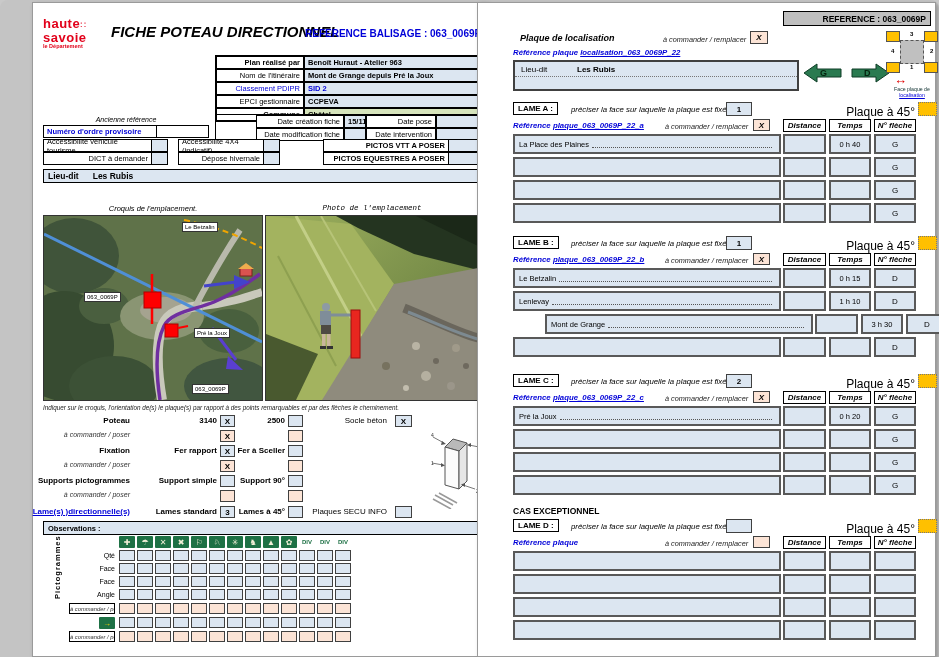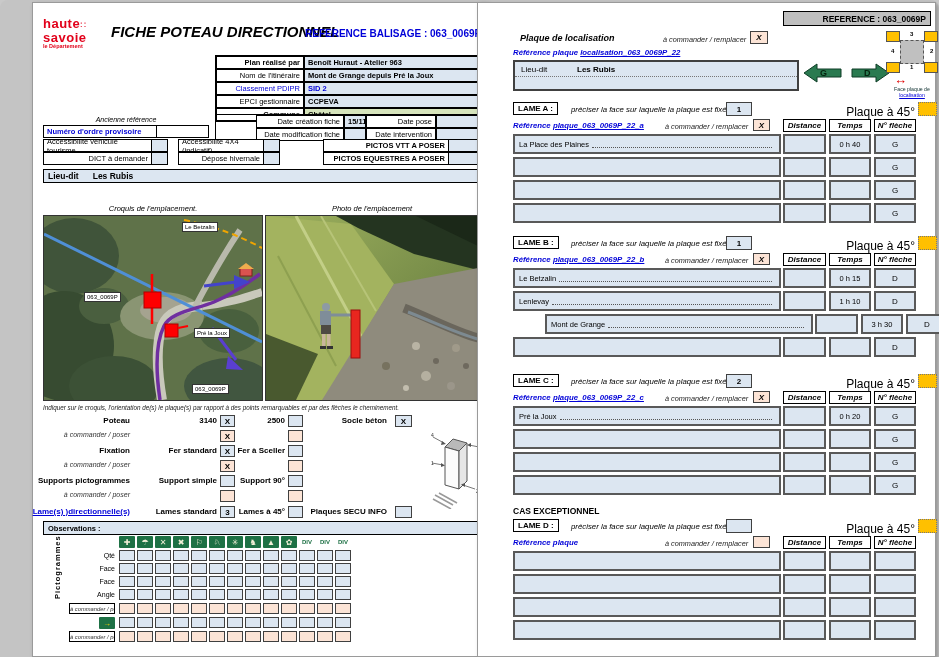--- a/index.html
+++ b/index.html
@@ -36,21 +36,21 @@
   .imgbox{border:1.5px solid #333;overflow:hidden;background:#6b7d52;}
   .maplab{position:absolute;background:#fff;border:1px solid #333;font-size:6px;padding:0 2px;line-height:8px;white-space:nowrap;}
   .note{font-size:6.3px;font-style:italic;color:#222;}
   
   .erow{position:absolute;left:10px;width:436px;height:13px;}
   .etx{position:absolute;font-size:8px;text-align:right;white-space:nowrap;top:1px;}
   .er-main{right:349px;font-weight:bold;}
   .er-cmd{right:349px;font-style:italic;font-size:7px;color:#333;}
   .er-s1{right:262px;font-weight:bold;}
   .er-s2{right:194px;font-weight:bold;}
-  .er-s3{right:92px;font-weight:bold;padding-left:13px;}
+  .er-s3{right:92px;font-weight:normal;padding-left:13px;}
   .ebox{position:absolute;width:15px;height:12px;border:1.5px solid #404040;background:var(--cellblue);font-size:8px;font-weight:bold;display:flex;align-items:center;justify-content:center;top:0;}
   .eb1{left:177px;} .eb2{left:245px;} .eb3{left:352px;width:17px;}
   .peach{background:var(--peach) !important;}
   
   .pgrid{position:absolute;left:10px;top:533px;width:330px;}
   .prow{position:absolute;left:0;width:330px;height:12px;}
   .pbox{position:absolute;width:16px;height:11px;border:1.5px solid #404040;background:var(--cellblue);top:0;}
   .picon{position:absolute;width:16px;height:12px;background:var(--pgreen);color:#f3f0d8;font-size:8px;display:flex;align-items:center;justify-content:center;top:0;border-radius:1px;}
   .pdiv{position:absolute;font-size:6px;font-weight:bold;color:var(--pgreen);top:3px;width:16px;text-align:center;}
   .plab{position:absolute;right:258px;font-size:7px;text-align:right;top:2px;white-space:nowrap;}
@@ -156,21 +156,21 @@
         <span class="al b">PICTOS EQUESTRES A POSER</span>
         <span class="abox" style="width:30px;"></span>
       </div>
 
     <div class="abs bar" style="top:166px;">
       <span>Lieu-dit</span>
       <span style="margin-left:14px;">Les Rubis</span>
     </div>
 
     <div class="abs cap" style="left:10px;top:201px;width:220px;">Croquis de l'emplacement.</div>
-    <div class="abs cap" style="left:232px;top:201px;width:214px;">Photo de l'emplacement</div>
+    <div class="abs cap" style="left:232px;top:201px;width:214px;font-family:Liberation Mono, monospace;">Photo de l'emplacement</div>
 
     <div class="abs imgbox" style="left:10px;top:212px;width:220px;height:186px;">
       <svg width="218" height="184" viewBox="0 0 218 184">
         <rect width="218" height="184" fill="#5f7249"></rect>
         <ellipse cx="30" cy="40" rx="45" ry="38" fill="#40543a"></ellipse>
         <ellipse cx="20" cy="130" rx="50" ry="55" fill="#374b31"></ellipse>
         <ellipse cx="70" cy="170" rx="45" ry="30" fill="#3c5136"></ellipse>
         <ellipse cx="185" cy="170" rx="45" ry="28" fill="#415640"></ellipse>
         <ellipse cx="60" cy="90" rx="25" ry="18" fill="#4a5f3f"></ellipse>
         <ellipse cx="185" cy="115" rx="30" ry="22" fill="#49603e"></ellipse>
@@ -249,21 +249,21 @@
       <span class="etx er-s3">Socle béton</span>
       <span class="ebox eb3">X</span>
     </div>
     <div class="erow" style="top:427px;">
       <span class="etx er-cmd">à commander / poser</span>
       <span class="ebox eb1 peach">X</span>
       <span class="ebox eb2 peach"></span>
     </div>
     <div class="erow" style="top:442px;">
       <span class="etx er-main">Fixation</span>
-      <span class="etx er-s1">Fer standard</span>
+      <span class="etx er-s1">Fer rapport</span>
       <span class="ebox eb1">X</span>
       <span class="etx er-s2">Fer à Sceller</span>
       <span class="ebox eb2"></span>
     </div>
     <div class="erow" style="top:457px;">
       <span class="etx er-cmd">à commander / poser</span>
       <span class="ebox eb1 peach">X</span>
       <span class="ebox eb2 peach"></span>
     </div>
     <div class="erow" style="top:472px;">

